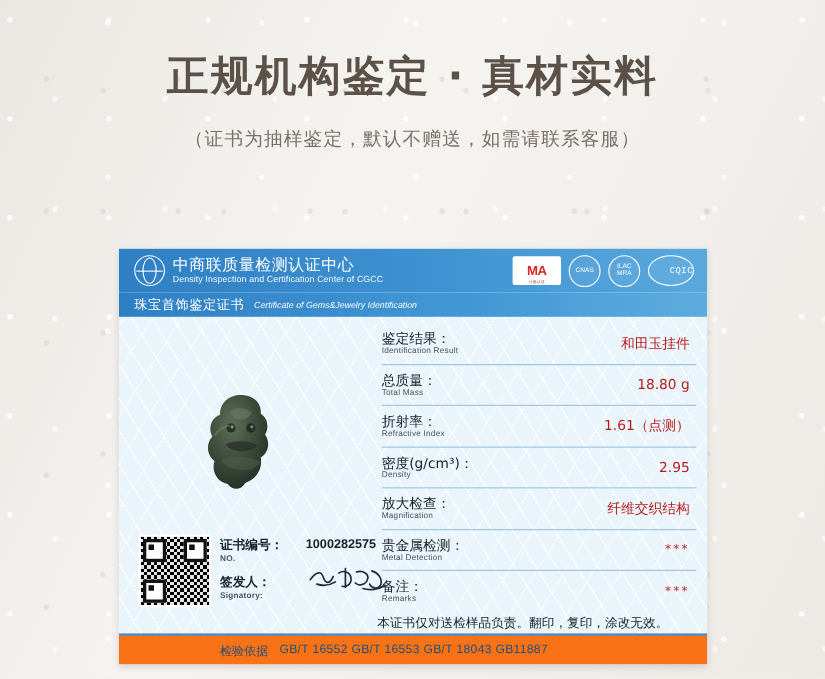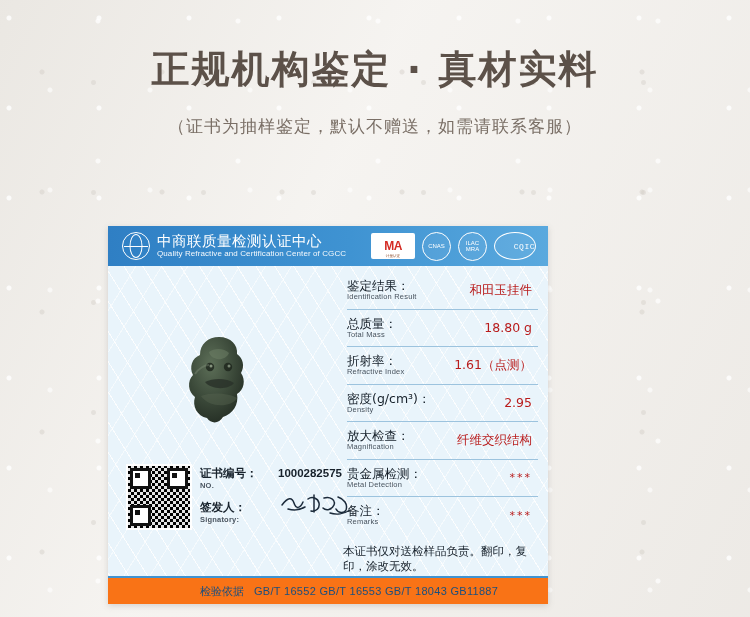--- a/index.html
+++ b/index.html
@@ -53,21 +53,21 @@
     color: #7a6f66;
     letter-spacing: 1px;
     font-family: "DejaVu Sans", "Liberation Sans", sans-serif;
   }
 
   
   .cert {
     position: absolute;
     left: 108px;
     top: 182px;
-    width: 440px;
+    width: 535px;
     height: 378px;
     background: #e9f4fb;
     box-shadow: 0 2px 6px rgba(120,115,110,0.25);
     overflow: hidden;
   }
   
   .cert::before {
     content: "";
     position: absolute;
     inset: 0;
@@ -299,39 +299,43 @@
 
   <div class="headline">正规机构鉴定 · 真材实料</div>
   <div class="subline">（证书为抽样鉴定，默认不赠送，如需请联系客服）</div>
 
   <div class="cert">
 
     <div class="cert-header">
       <div class="globe-icon"></div>
       <div class="org-block">
         <div class="org-cn">中商联质量检测认证中心</div>
-        <div class="org-en">Quality Refractive and Certification Center of CGCC</div>
+        <div class="org-en">Density Inspection and Certification Center of CGCC</div>
       </div>
       <div class="badges">
         <div class="badge-ma">
           <span class="ma-red">MA</span>
           <span class="ma-sub">计量认证</span>
         </div>
         <div class="badge-round">
           <span>CNAS</span>
         </div>
         <div class="badge-round">
           <span>ILAC MRA</span>
         </div>
         <div class="badge-oval">
           <span>CQIC</span>
         </div>
       </div>
     </div>
 
+    <div class="cert-subheader">
+      <span class="sub-cn">珠宝首饰鉴定证书</span>
+      <span class="sub-en">Certificate of Gems&amp;Jewelry Identification</span>
+    </div>
 
     <div class="cert-body">
 
       <div class="left-pane">
 
         <div class="jade">
           <svg width="72" height="92" viewBox="0 0 72 92">
             <defs>
               <radialGradient id="jg" cx="40%" cy="32%" r="75%">
                 <stop offset="0%" stop-color="#5d6f58"></stop>

